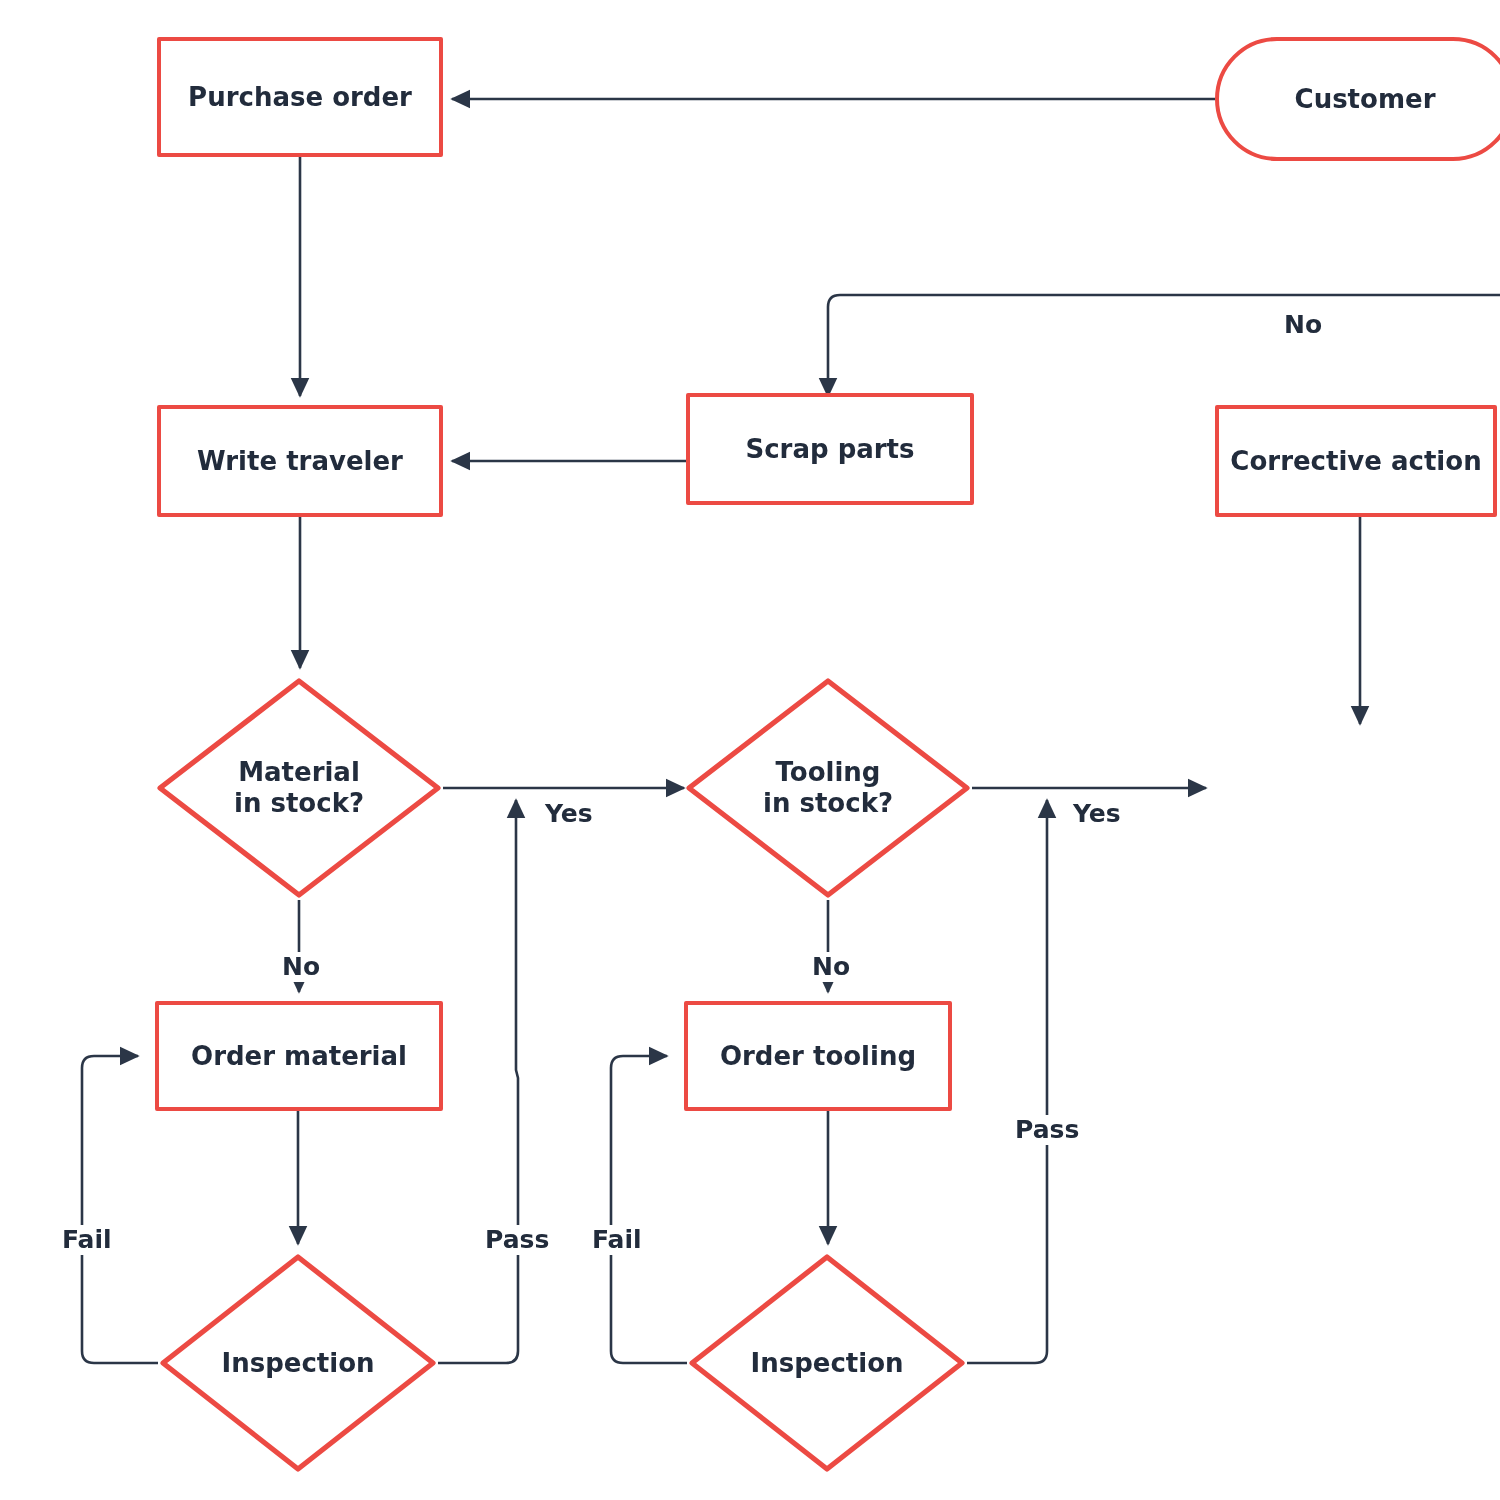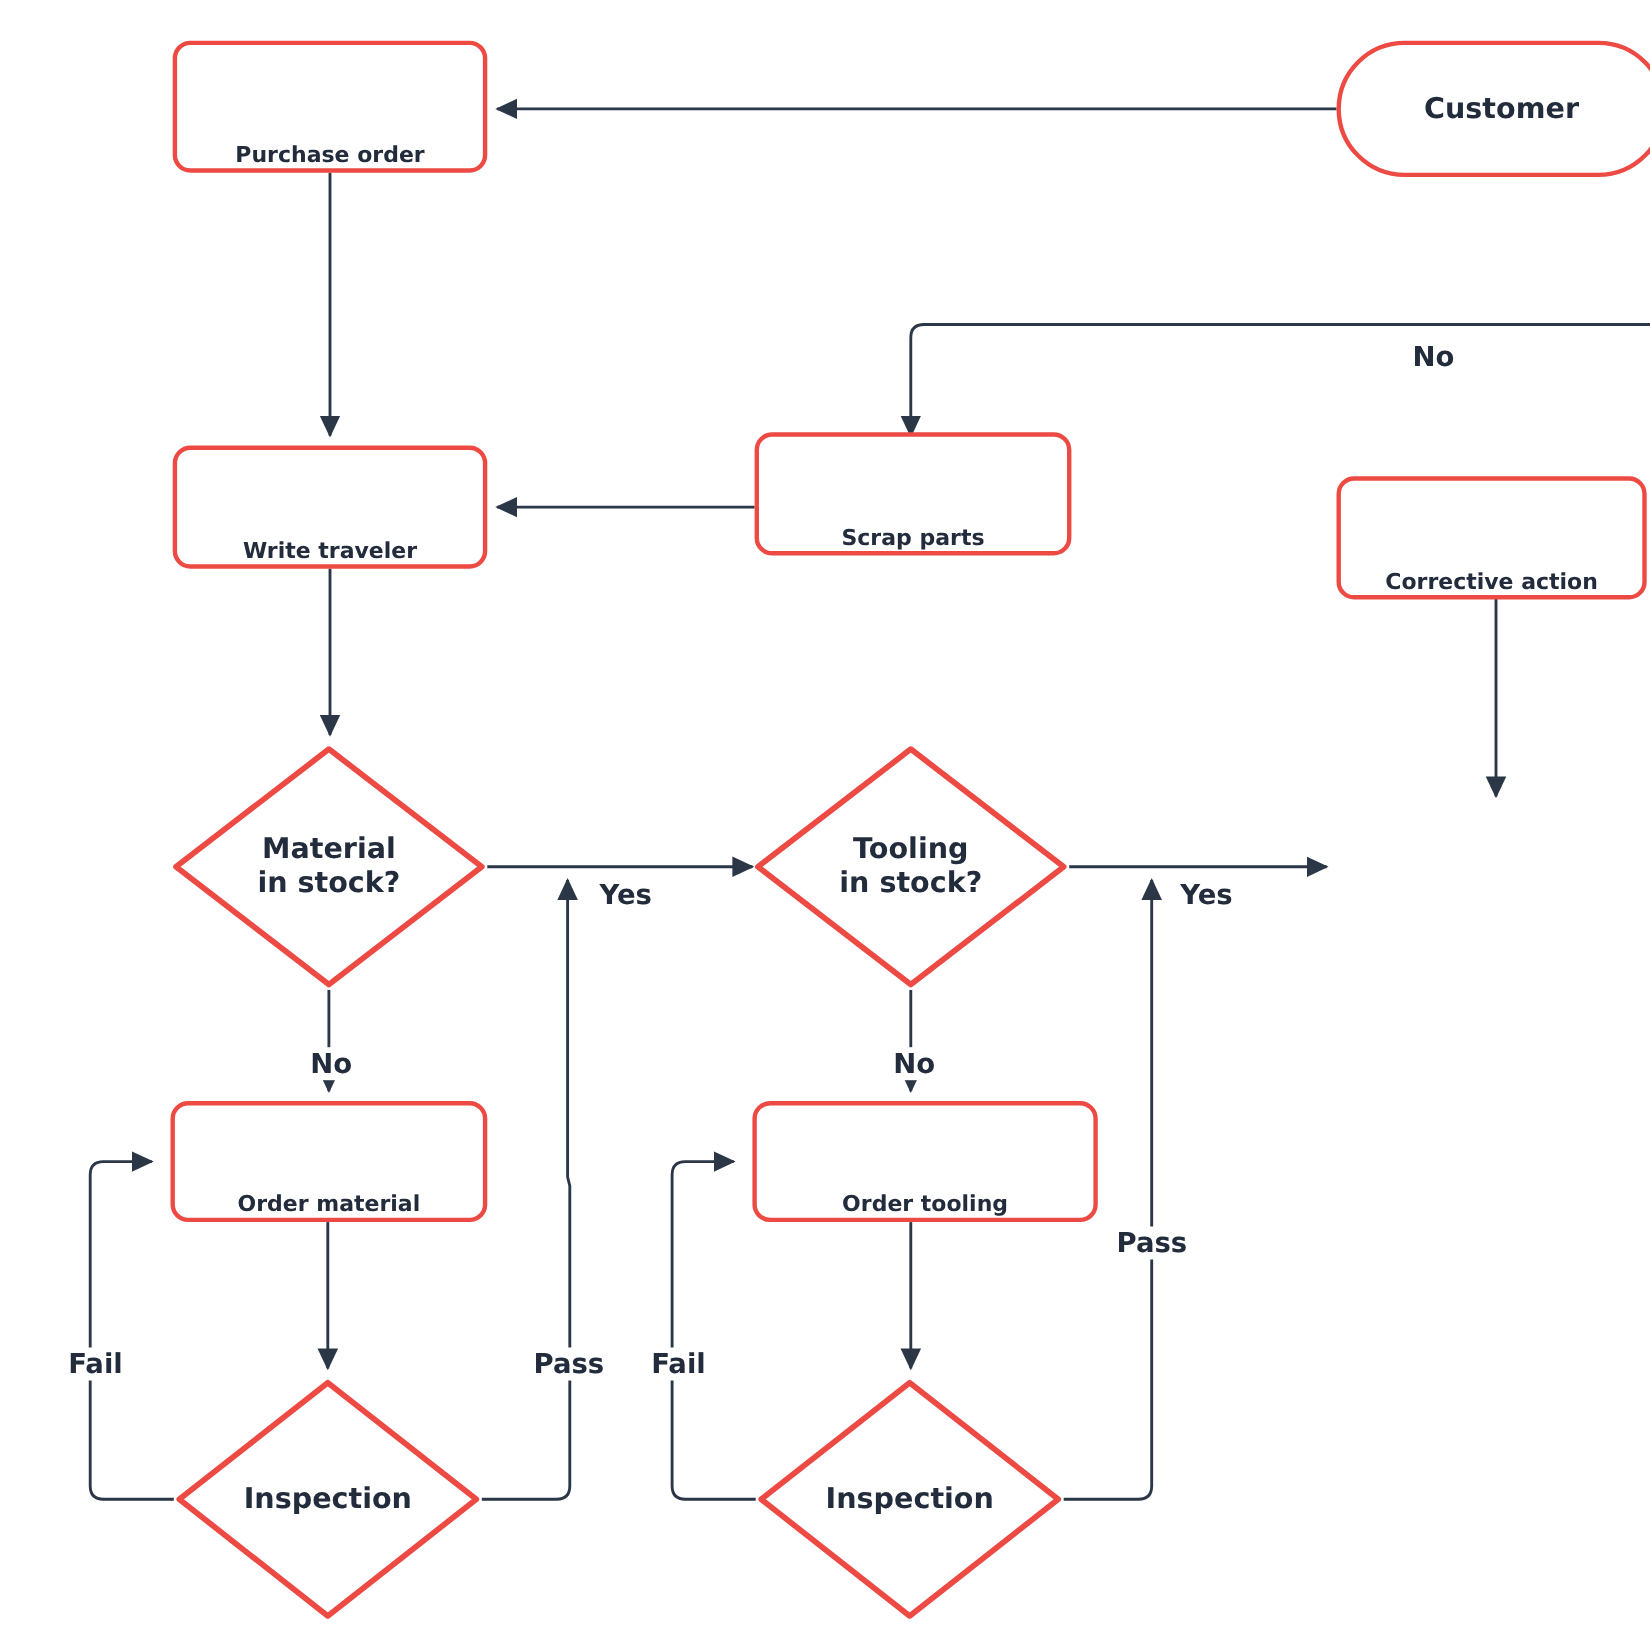--- a/index.html
+++ b/index.html
@@ -34,23 +34,22 @@
     justify-content: center;
     text-align: center;
     color: #222c3c;
     font-weight: bold;
     line-height: 1.18;
     z-index: 5;
   }
   .node.process {
     background: #ffffff;
     border: 4px solid #ec4a43;
-    border-radius: 16px;
-    font-size: 20px;
-    align-items: flex-end;
+    border-radius: 2px;
+    font-size: 26px;
   }
   .node.terminal {
     background: #ffffff;
     border: 4px solid #ec4a43;
     border-radius: 90px;
     font-size: 26px;
   }
   .node.decision {
     background: transparent;
     border: none;
@@ -154,21 +153,21 @@
   </div>
 
   <div class="node process" style="left:157px; top:405px; width:286px; height:112px;">
     <span>Write traveler</span>
   </div>
 
   <div class="node process" style="left:686px; top:393px; width:288px; height:112px;">
     <span>Scrap parts</span>
   </div>
 
-  <div class="node process" style="left:1215px; top:405px; width:282px; height:112px;margin-top:28px;">
+  <div class="node process" style="left:1215px; top:405px; width:282px; height:112px;">
     <span>Corrective action</span>
   </div>
 
   <div class="node decision" style="left:155px; top:676px; width:288px; height:224px;">
     <svg class="diamond-shape" viewBox="0 0 288 224" preserveAspectRatio="none">
       <polygon points="144,5 283,112 144,219 5,112" fill="#ffffff" stroke="#ec4a43" stroke-width="5.2" stroke-linejoin="round" vector-effect="non-scaling-stroke"></polygon>
     </svg>
     <span class="dlabel">Material
 in stock?</span>
   </div>
@@ -179,21 +178,21 @@
     </svg>
     <span class="dlabel">Tooling
 in stock?</span>
   </div>
 
 
   <div class="node process" style="left:155px; top:1001px; width:288px; height:110px;">
     <span>Order material</span>
   </div>
 
-  <div class="node process" style="left:684px; top:1001px; width:314px; height:110px;">
+  <div class="node process" style="left:684px; top:1001px; width:268px; height:110px;">
     <span>Order tooling</span>
   </div>
 
   <div class="node decision" style="left:158px; top:1252px; width:280px; height:222px;">
     <svg class="diamond-shape" viewBox="0 0 280 222" preserveAspectRatio="none">
       <polygon points="140,5 275,111 140,217 5,111" fill="#ffffff" stroke="#ec4a43" stroke-width="5.2" stroke-linejoin="round" vector-effect="non-scaling-stroke"></polygon>
     </svg>
     <span class="dlabel">Inspection</span>
   </div>
 

